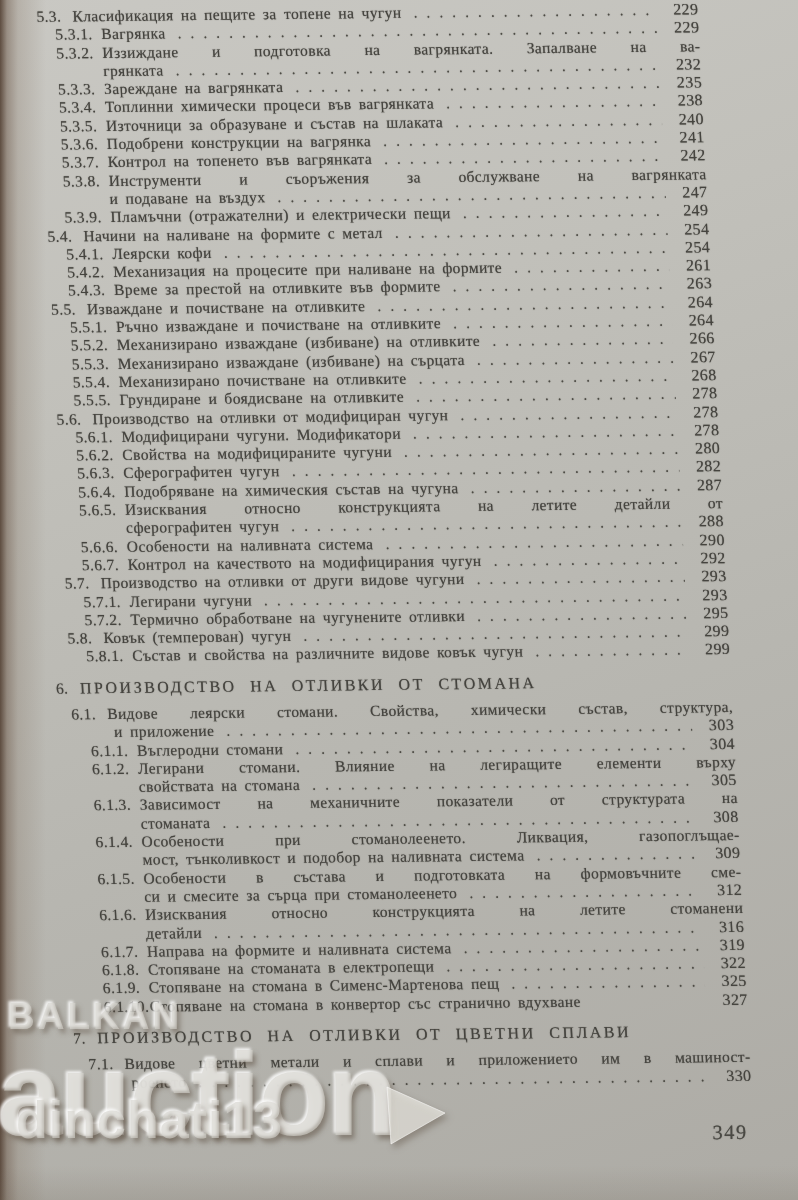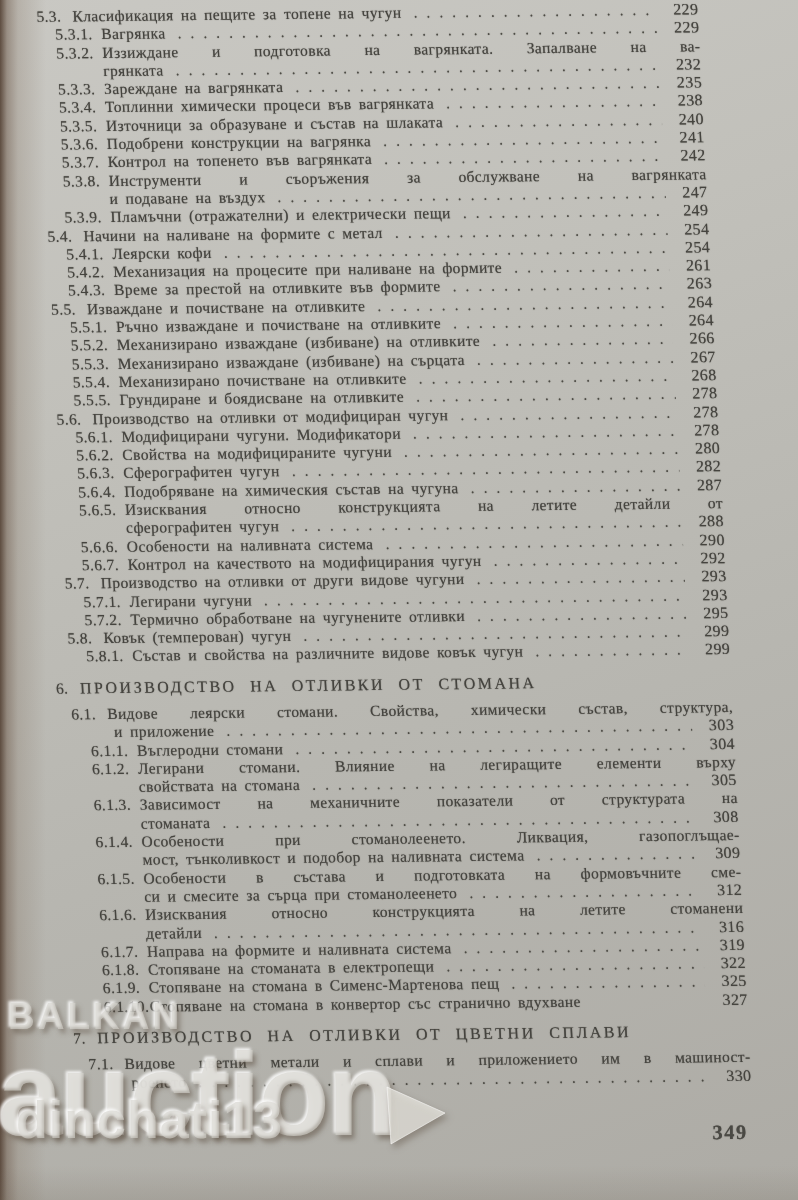--- a/index.html
+++ b/index.html
@@ -26,21 +26,21 @@
   .n2{flex:none;margin-left:32px;width:46px;white-space:nowrap;}
   .txt{flex:none;display:block;}
   .row.fill .txt{flex:1 1 0;text-align:justify;text-align-last:justify;}
   .c1 .txt{margin-left:56px;}
   .c2 .txt{margin-left:78px;}
   .leader{flex:1 1 0;min-width:10px;overflow:hidden;white-space:nowrap;
     letter-spacing:9px;margin:0 4px 0 12px;color:rgba(69,68,62,0.88);}
   .pg{flex:none;width:38px;text-align:right;font-size:16px;}
   .folio{position:absolute;left:700px;top:1121px;width:60px;text-align:center;
     font-size:20.5px;letter-spacing:1.5px;color:#4a4944;
-    text-shadow:0 0 1px rgba(70,68,62,0.7);transform:rotate(-0.6deg);font-weight:bold;}
+    text-shadow:0 0 1px rgba(70,68,62,0.7);transform:rotate(-0.6deg);}
   .wm{position:absolute;font-family:"Liberation Sans","DejaVu Sans",sans-serif;font-weight:bold;
     color:rgba(213,211,205,0.62);
     text-shadow:-2px -2px 3px rgba(255,255,255,0.85),3px 4px 5px rgba(88,74,60,0.5);
     pointer-events:none;z-index:6;white-space:nowrap;}
   .wm-balkan{left:8px;top:996px;font-size:37px;letter-spacing:3px;}
   .wm-auction{left:-2px;top:1028px;font-size:116px;letter-spacing:-2px;}
   .wm-dinchati{left:16px;top:1090px;font-size:52px;letter-spacing:1px;}
   .wm-play{position:absolute;left:383px;top:1086px;z-index:6;pointer-events:none;
     filter:drop-shadow(3px 4px 3px rgba(88,74,60,0.5));}
 </style>

